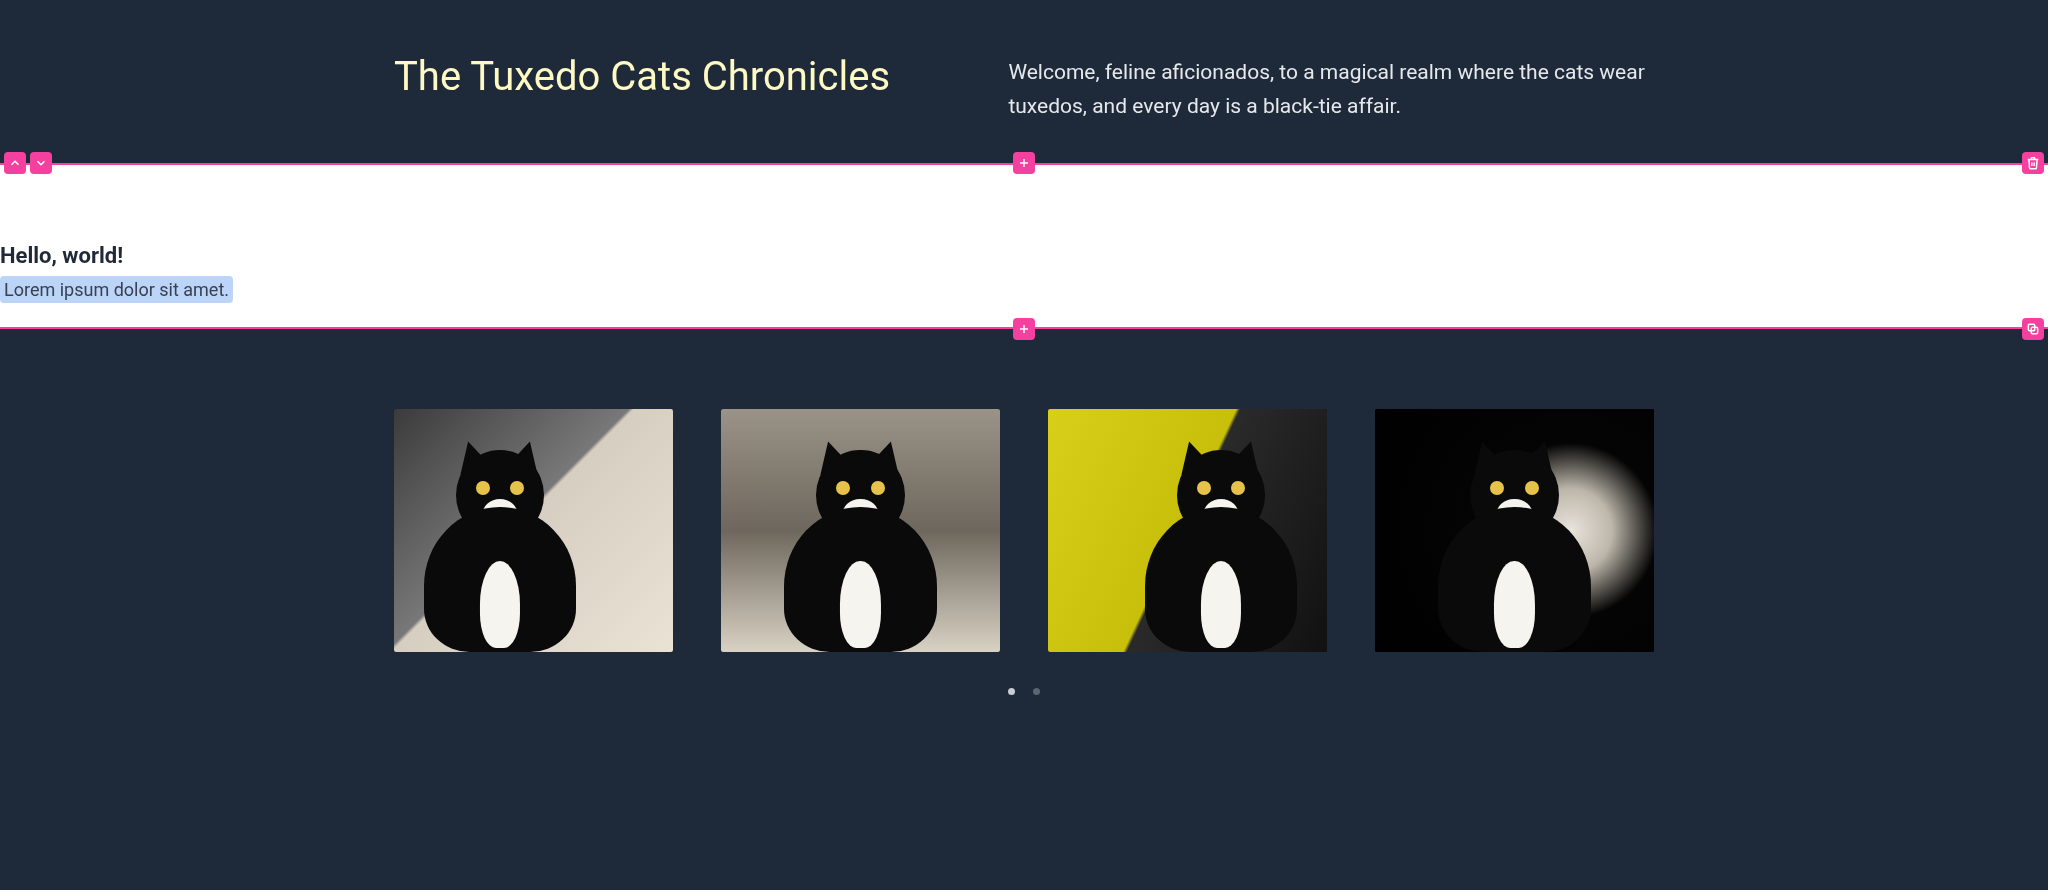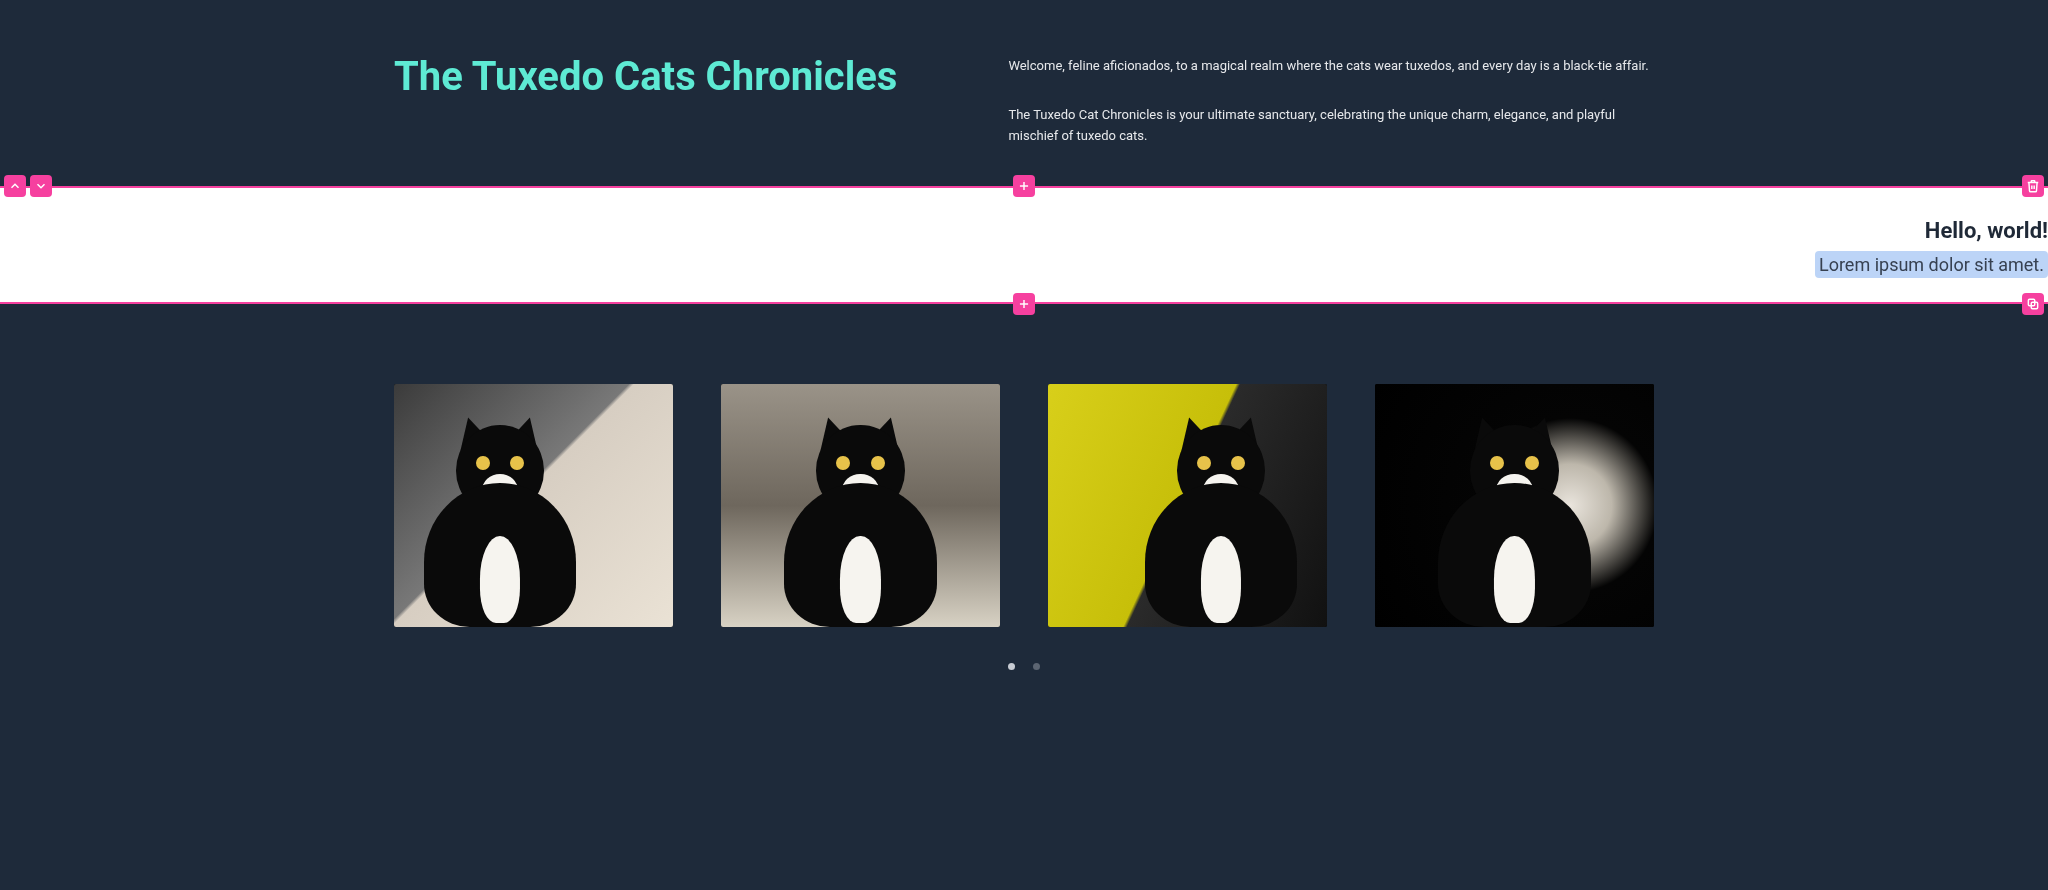--- a/index.html
+++ b/index.html
@@ -18,44 +18,45 @@
     padding: 48px 0 40px 0;
     display: flex;
     gap: 60px;
     max-width: 1260px;
     margin: 0 auto;
   }
   .hero-left { flex: 0 0 44%; }
   .hero-right { flex: 1 1 auto; padding-top: 8px; }
   .hero-title {
     font-size: 40px;
-    font-weight: 700;
-    color: #5eead4;
+    font-weight: 400;
+    color: #fef9c3;
     line-height: 1.45;
   }
   .hero-right p {
     color: #e6e8eb;
-    font-size: 13px;
+    font-size: 21px;
     line-height: 1.6;
     margin-bottom: 28px;
   }
   .hero-right p:last-child { margin-bottom: 0; }
 
   
   .editor-block-wrap {
     position: relative;
   }
   .editor-block {
     border-top: 2px solid #f6409f;
     border-bottom: 2px solid #f6409f;
     background: #ffffff;
     padding: 26px 0 24px 0;
   }
   .editor-block-inner {
-    text-align: right;
+    text-align: left;
+    margin-top: 48px;
   }
   .eb-title {
     font-size: 22px;
     font-weight: 700;
     color: #1f2937;
   }
   .eb-sub {
     display: inline-block;
     margin-top: 4px;
     font-size: 18px;
@@ -169,21 +170,20 @@
 </style>
 </head>
 <body>
 
 <section class="hero">
   <div class="hero-left">
     <h1 class="hero-title">The Tuxedo Cats Chronicles</h1>
   </div>
   <div class="hero-right">
     <p>Welcome, feline aficionados, to a magical realm where the cats wear tuxedos, and every day is a black-tie affair.</p>
-    <p>The Tuxedo Cat Chronicles is your ultimate sanctuary, celebrating the unique charm, elegance, and playful mischief of tuxedo cats.</p>
   </div>
 </section>
 
 <div class="editor-block-wrap">
 
   <div class="edge-btn edge-top-left-1">
     <span>
       <svg viewBox="0 0 24 24">
           <polyline points="6 15 12 9 18 15"></polyline>
         </svg>

